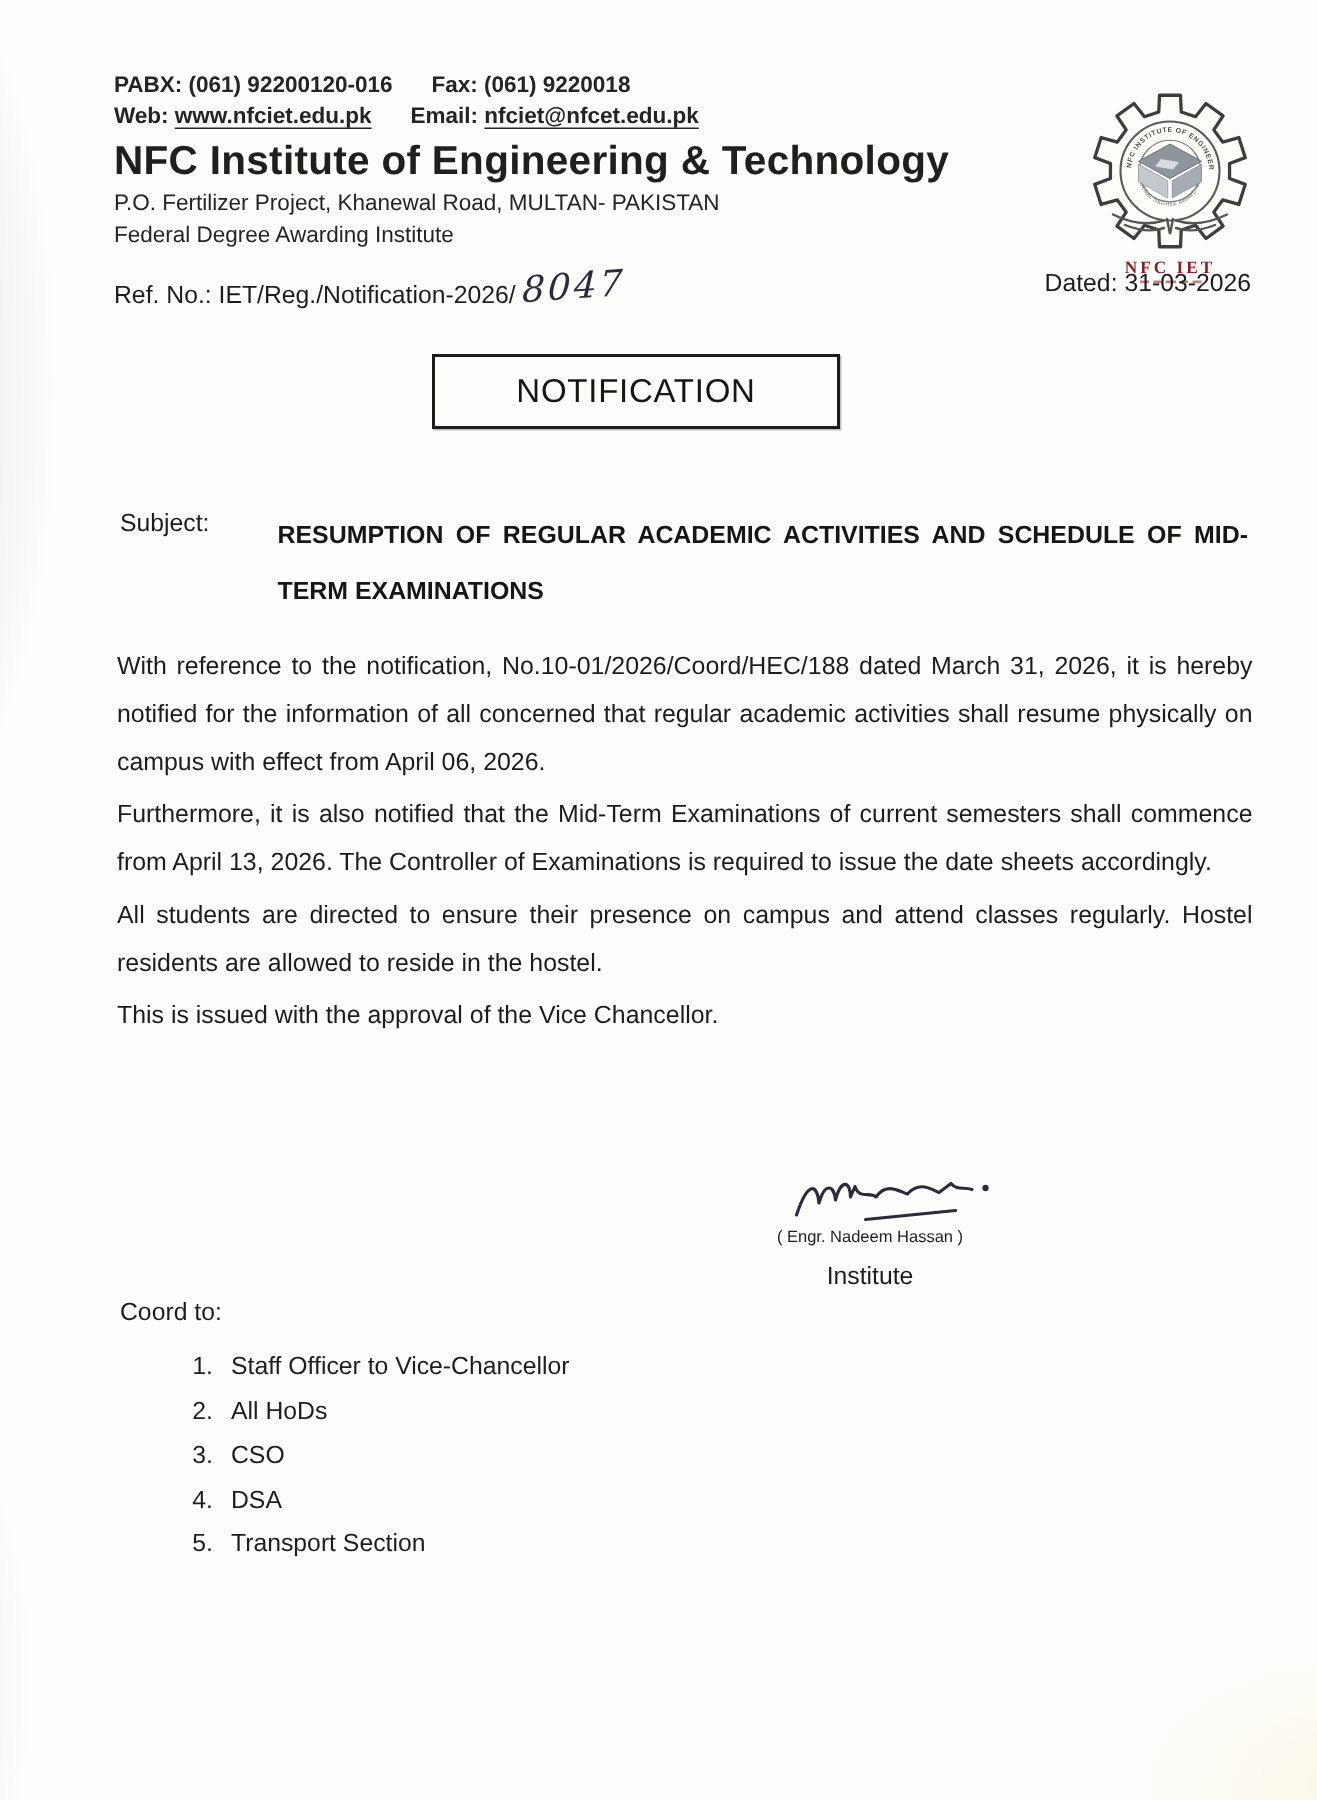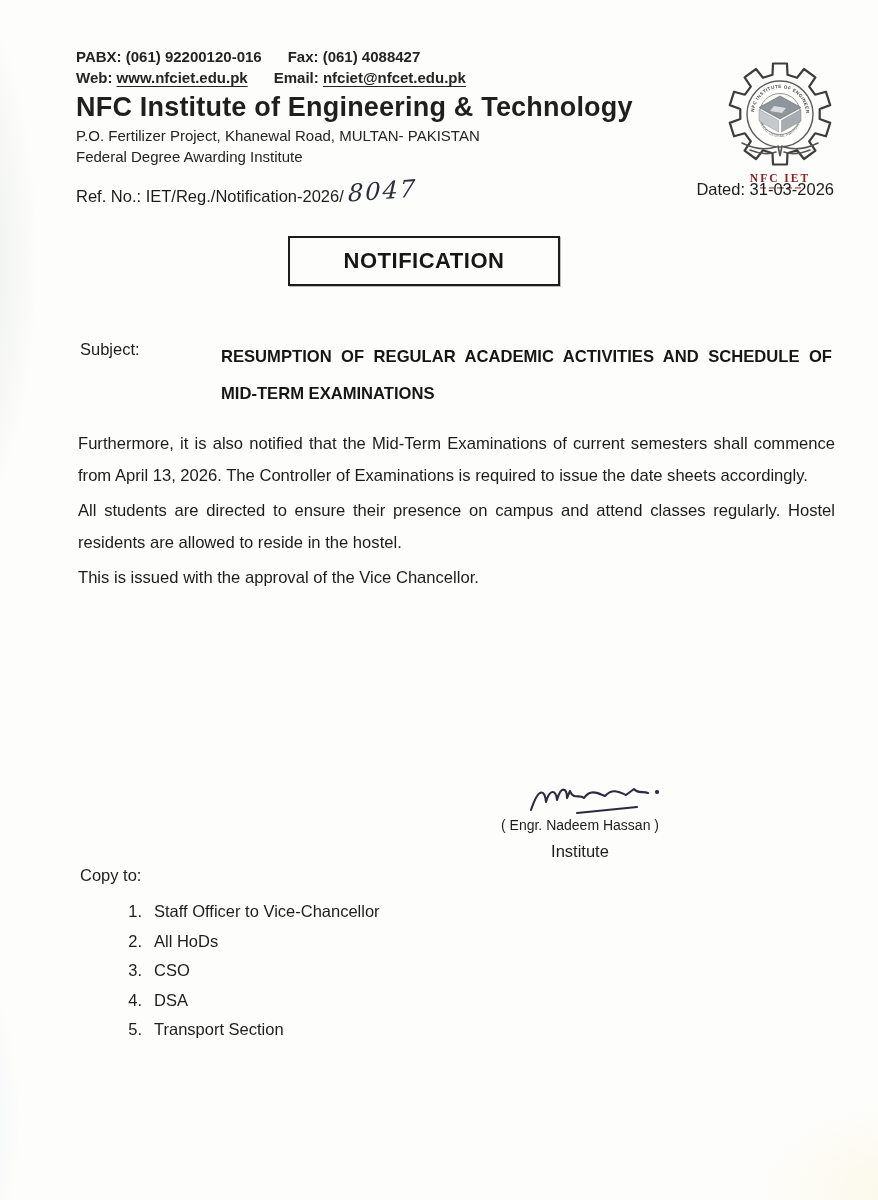--- a/index.html
+++ b/index.html
@@ -29,54 +29,54 @@
   .ref-row{position:absolute;left:76px;top:180px;width:758px;display:flex;justify-content:space-between;font-size:16.5px;}
   .handwritten-no{
     display:inline-block;font-family:"DejaVu Serif", serif;font-style:italic;
     font-size:24px;color:#2b2b40;transform:rotate(-4deg) skewX(-6deg);
     letter-spacing:2px;position:relative;top:-3px;margin-left:4px;
   }
   
   .noti-box{
     position:absolute;left:288px;top:236px;width:268px;height:46px;
     border:2px solid #1c1c1c;display:flex;align-items:center;justify-content:center;
-    font-size:22px;font-weight:bold;letter-spacing:.5px;color:#161616;
+    font-size:22px;font-weight:normal;letter-spacing:.5px;color:#161616;
     box-shadow:1px 1px 0 rgba(0,0,0,.25);
   }
   
-  .subject-row{position:absolute;left:80px;top:338px;width:752px;display:flex;gap:36px;}
+  .subject-row{position:absolute;left:80px;top:338px;width:752px;display:flex;}
   .subject-label{width:105px;font-size:16.5px;flex:0 0 auto;padding-top:2px;}
   .subject-text{
     flex:1;font-size:16.6px;font-weight:bold;line-height:37px;
     text-align:justify;text-underline-offset:5px;
     text-decoration-thickness:1.5px;color:#161616;
   }
   
   .body-text{position:absolute;left:78px;top:428px;width:757px;font-size:16.6px;line-height:32px;color:#1c1c1c;}
   .body-text p{margin:0 0 3px 0;text-align:justify;}
   
   .sign-block{position:absolute;left:430px;top:780px;width:300px;text-align:center;}
   .sign-scribble{display:block;margin:0 auto -4px 95px;}
-  .sign-name{font-size:14px;line-height:26px;}
+  .sign-name{font-size:11px;line-height:26px;}
   .sign-title{font-size:16.5px;line-height:26px;}
   
   .copyto-label{position:absolute;left:80px;top:866px;font-size:16.5px;}
   .copy-list{position:absolute;left:122px;top:901px;}
   .copy-item{display:flex;font-size:16.5px;line-height:20px;margin-bottom:9.5px;}
   .copy-num{width:20px;text-align:right;flex:0 0 auto;}
   .copy-label{margin-left:12px;}
 </style>
 </head>
 <body>
 
 <div class="page">
 
   <div class="letterhead-text">
     <div class="contact-line">
-      <span>PABX: (061) 92200120-016</span><span class="gap"></span><span>Fax: (061) 4088427</span>
+      <span>PABX: (061) 92200120-016</span><span class="gap"></span><span>Fax: (061) 9220018</span>
     </div>
     <div class="contact-line">
       <span>Web:</span>
       <span class="u">www.nfciet.edu.pk</span><span class="gap"></span><span>Email:</span>
       <span class="u">nfciet@nfcet.edu.pk</span>
     </div>
     <div class="institute-name">NFC Institute of Engineering &amp; Technology</div>
     <div class="addr-line">P.O. Fertilizer Project, Khanewal Road, MULTAN- PAKISTAN</div>
     <div class="addr-line">Federal Degree Awarding Institute</div>
   </div>
@@ -133,38 +133,39 @@
   <div class="noti-box">
     <span>NOTIFICATION</span>
   </div>
 
   <div class="subject-row">
     <div class="subject-label">Subject:</div>
     <div class="subject-text">RESUMPTION OF REGULAR ACADEMIC ACTIVITIES AND SCHEDULE OF MID-TERM EXAMINATIONS</div>
   </div>
 
   <div class="body-text">
+    <p>With reference to the notification, No.10-01/2026/Coord/HEC/188 dated March 31, 2026, it is hereby notified for the information of all concerned that regular academic activities shall resume physically on campus with effect from April 06, 2026.</p>
     <p>Furthermore, it is also notified that the Mid-Term Examinations of current semesters shall commence from April 13, 2026. The Controller of Examinations is required to issue the date sheets accordingly.</p>
     <p>All students are directed to ensure their presence on campus and attend classes regularly. Hostel residents are allowed to reside in the hostel.</p>
     <p>This is issued with the approval of the Vice Chancellor.</p>
   </div>
 
   <div class="sign-block">
     <svg class="sign-scribble" width="150" height="36" viewBox="0 0 150 36">
       <g stroke="#2b2b40" stroke-width="2.1" fill="none" stroke-linecap="round" stroke-linejoin="round">
         <path d="M6,30 C14,6 20,10 21,22 C25,8 31,10 32,20 C36,5 42,8 42,18 L45,11 C48,20 55,14 59,18 C66,8 74,14 80,16 C88,7 96,13 101,15 L109,9 C113,14 118,11 123,13"></path>
         <path d="M52,33 L112,27"></path>
       </g>
       <circle cx="132" cy="12" r="2.1" fill="#2b2b40"></circle>
     </svg>
     <div class="sign-name">( Engr. Nadeem Hassan )</div>
     <div class="sign-title">Institute</div>
   </div>
 
-  <div class="copyto-label">Copy to:</div>
+  <div class="copyto-label">Coord to:</div>
   <div class="copy-list">
     <div class="copy-item">
       <span class="copy-num">1.</span>
       <span class="copy-label">Staff Officer to Vice-Chancellor</span>
     </div>
     <div class="copy-item">
       <span class="copy-num">2.</span>
       <span class="copy-label">All HoDs</span>
     </div>
     <div class="copy-item">

